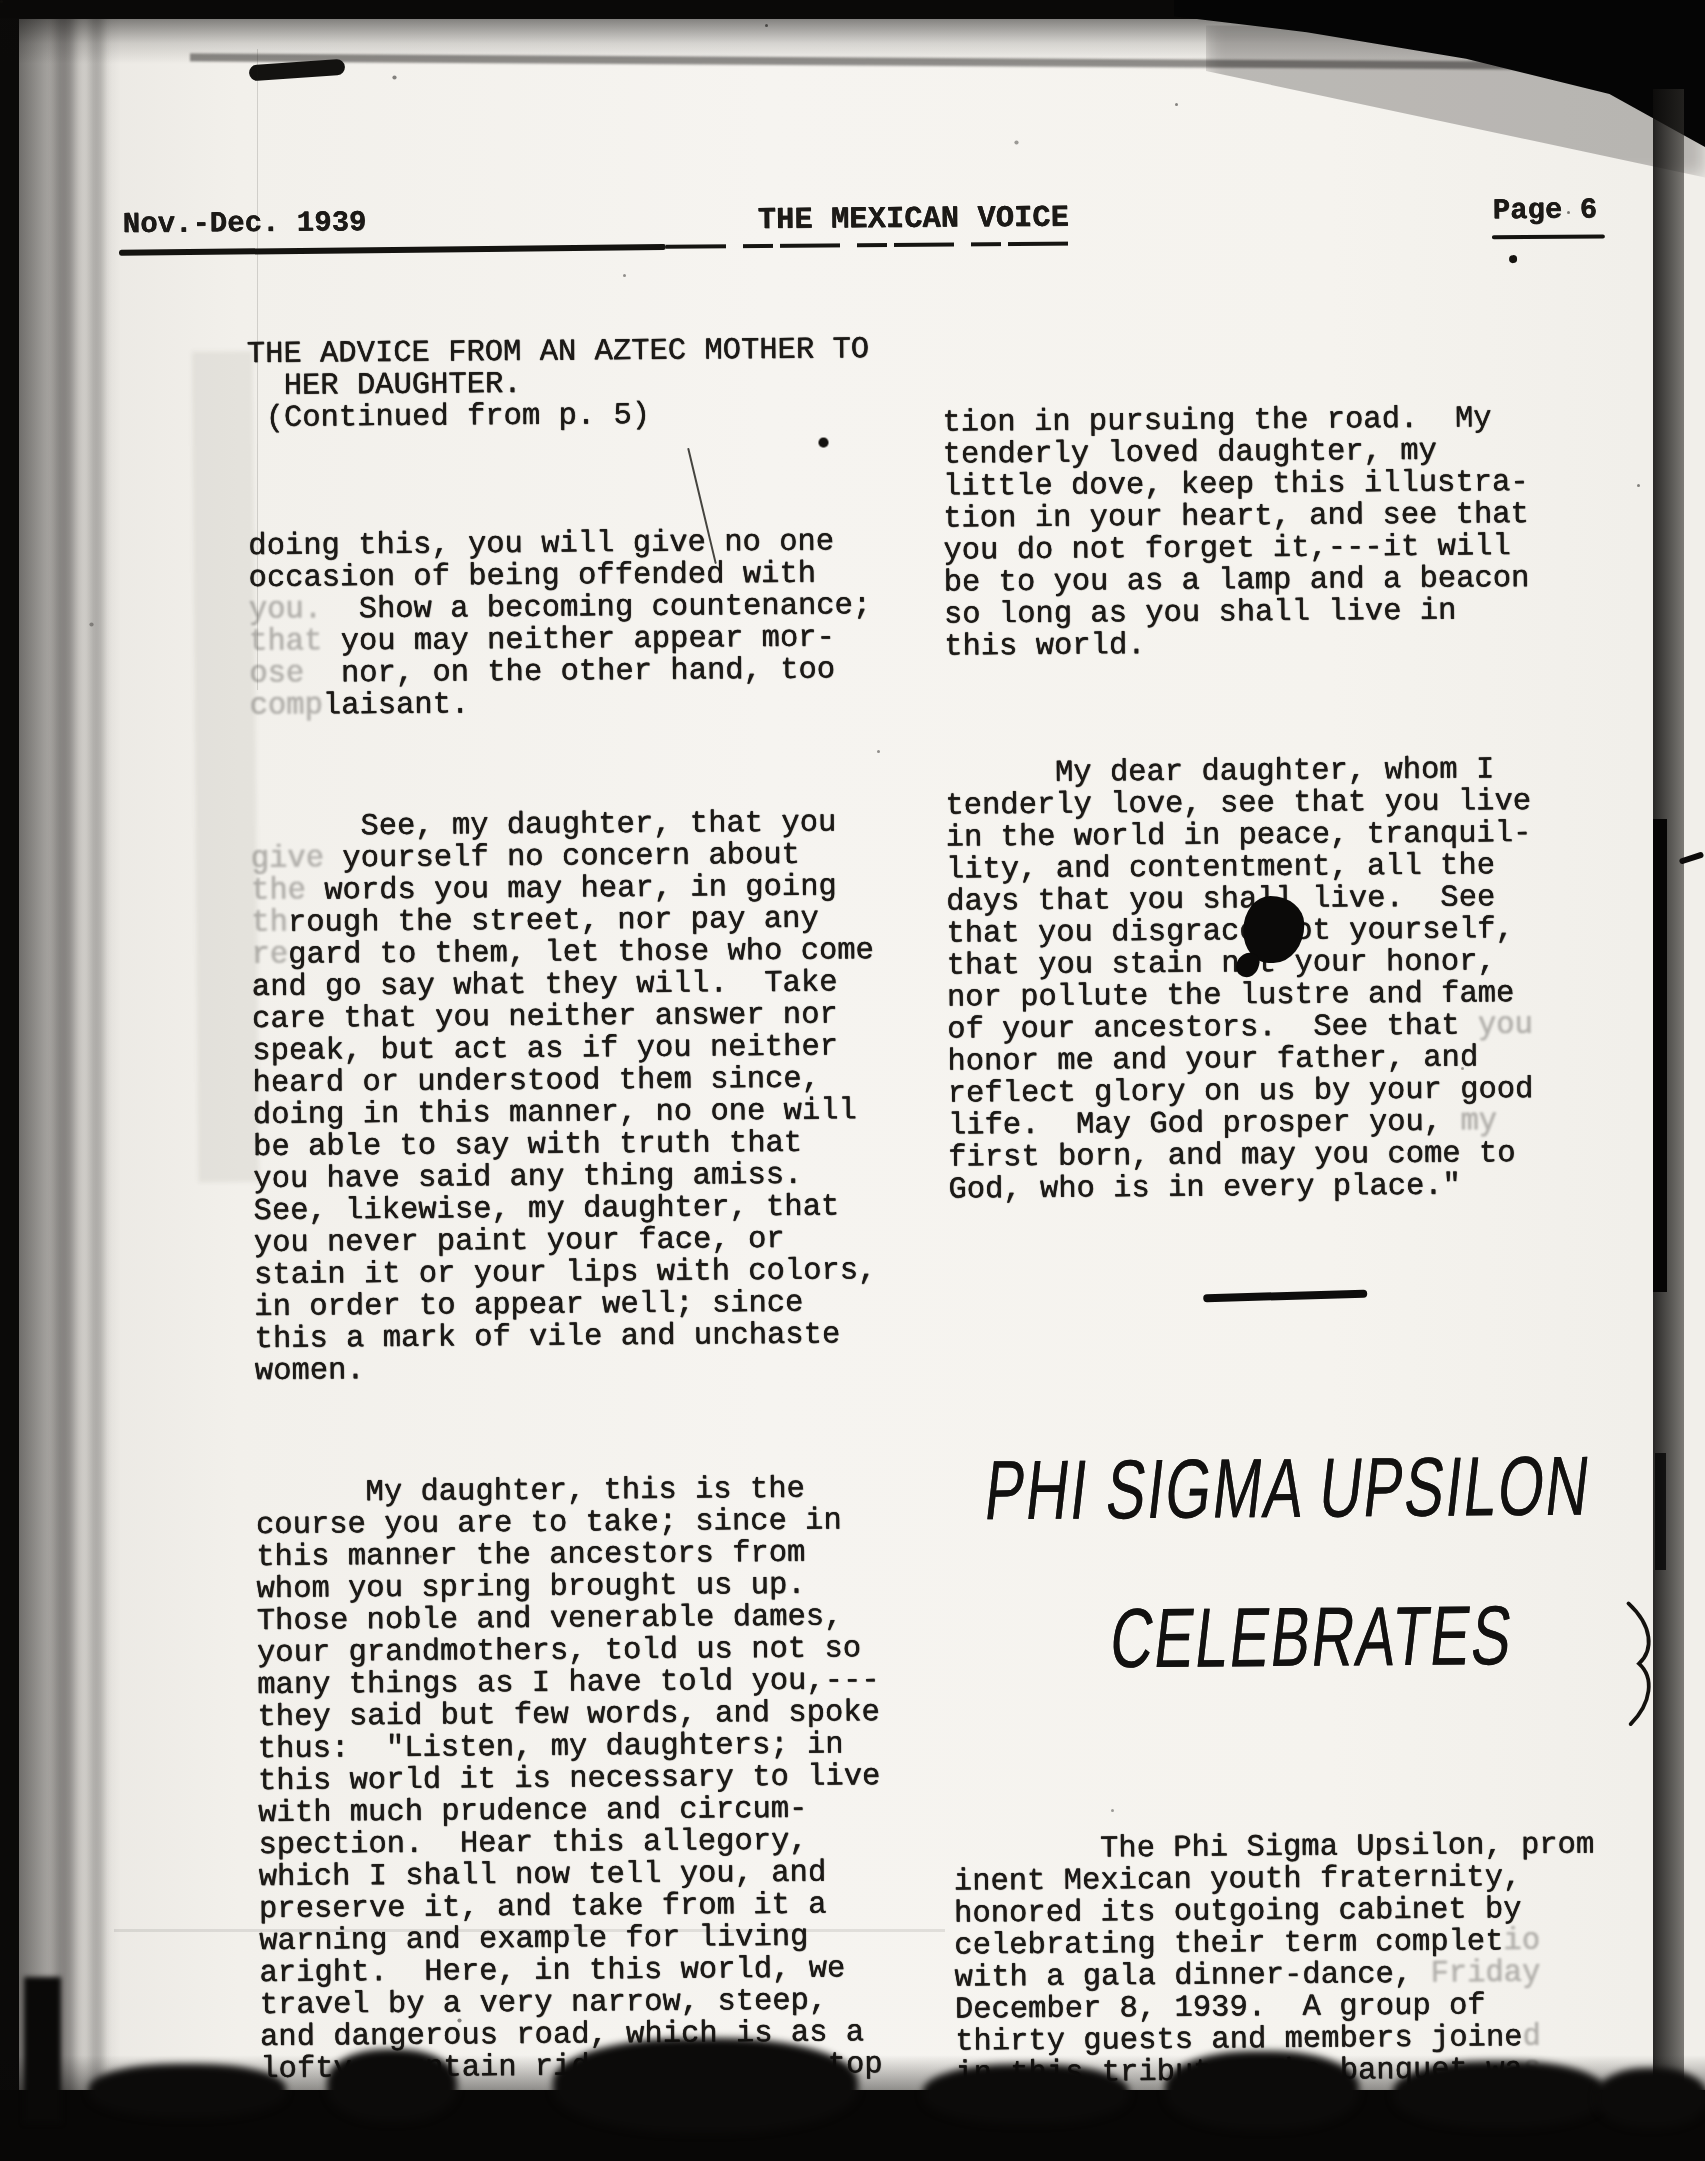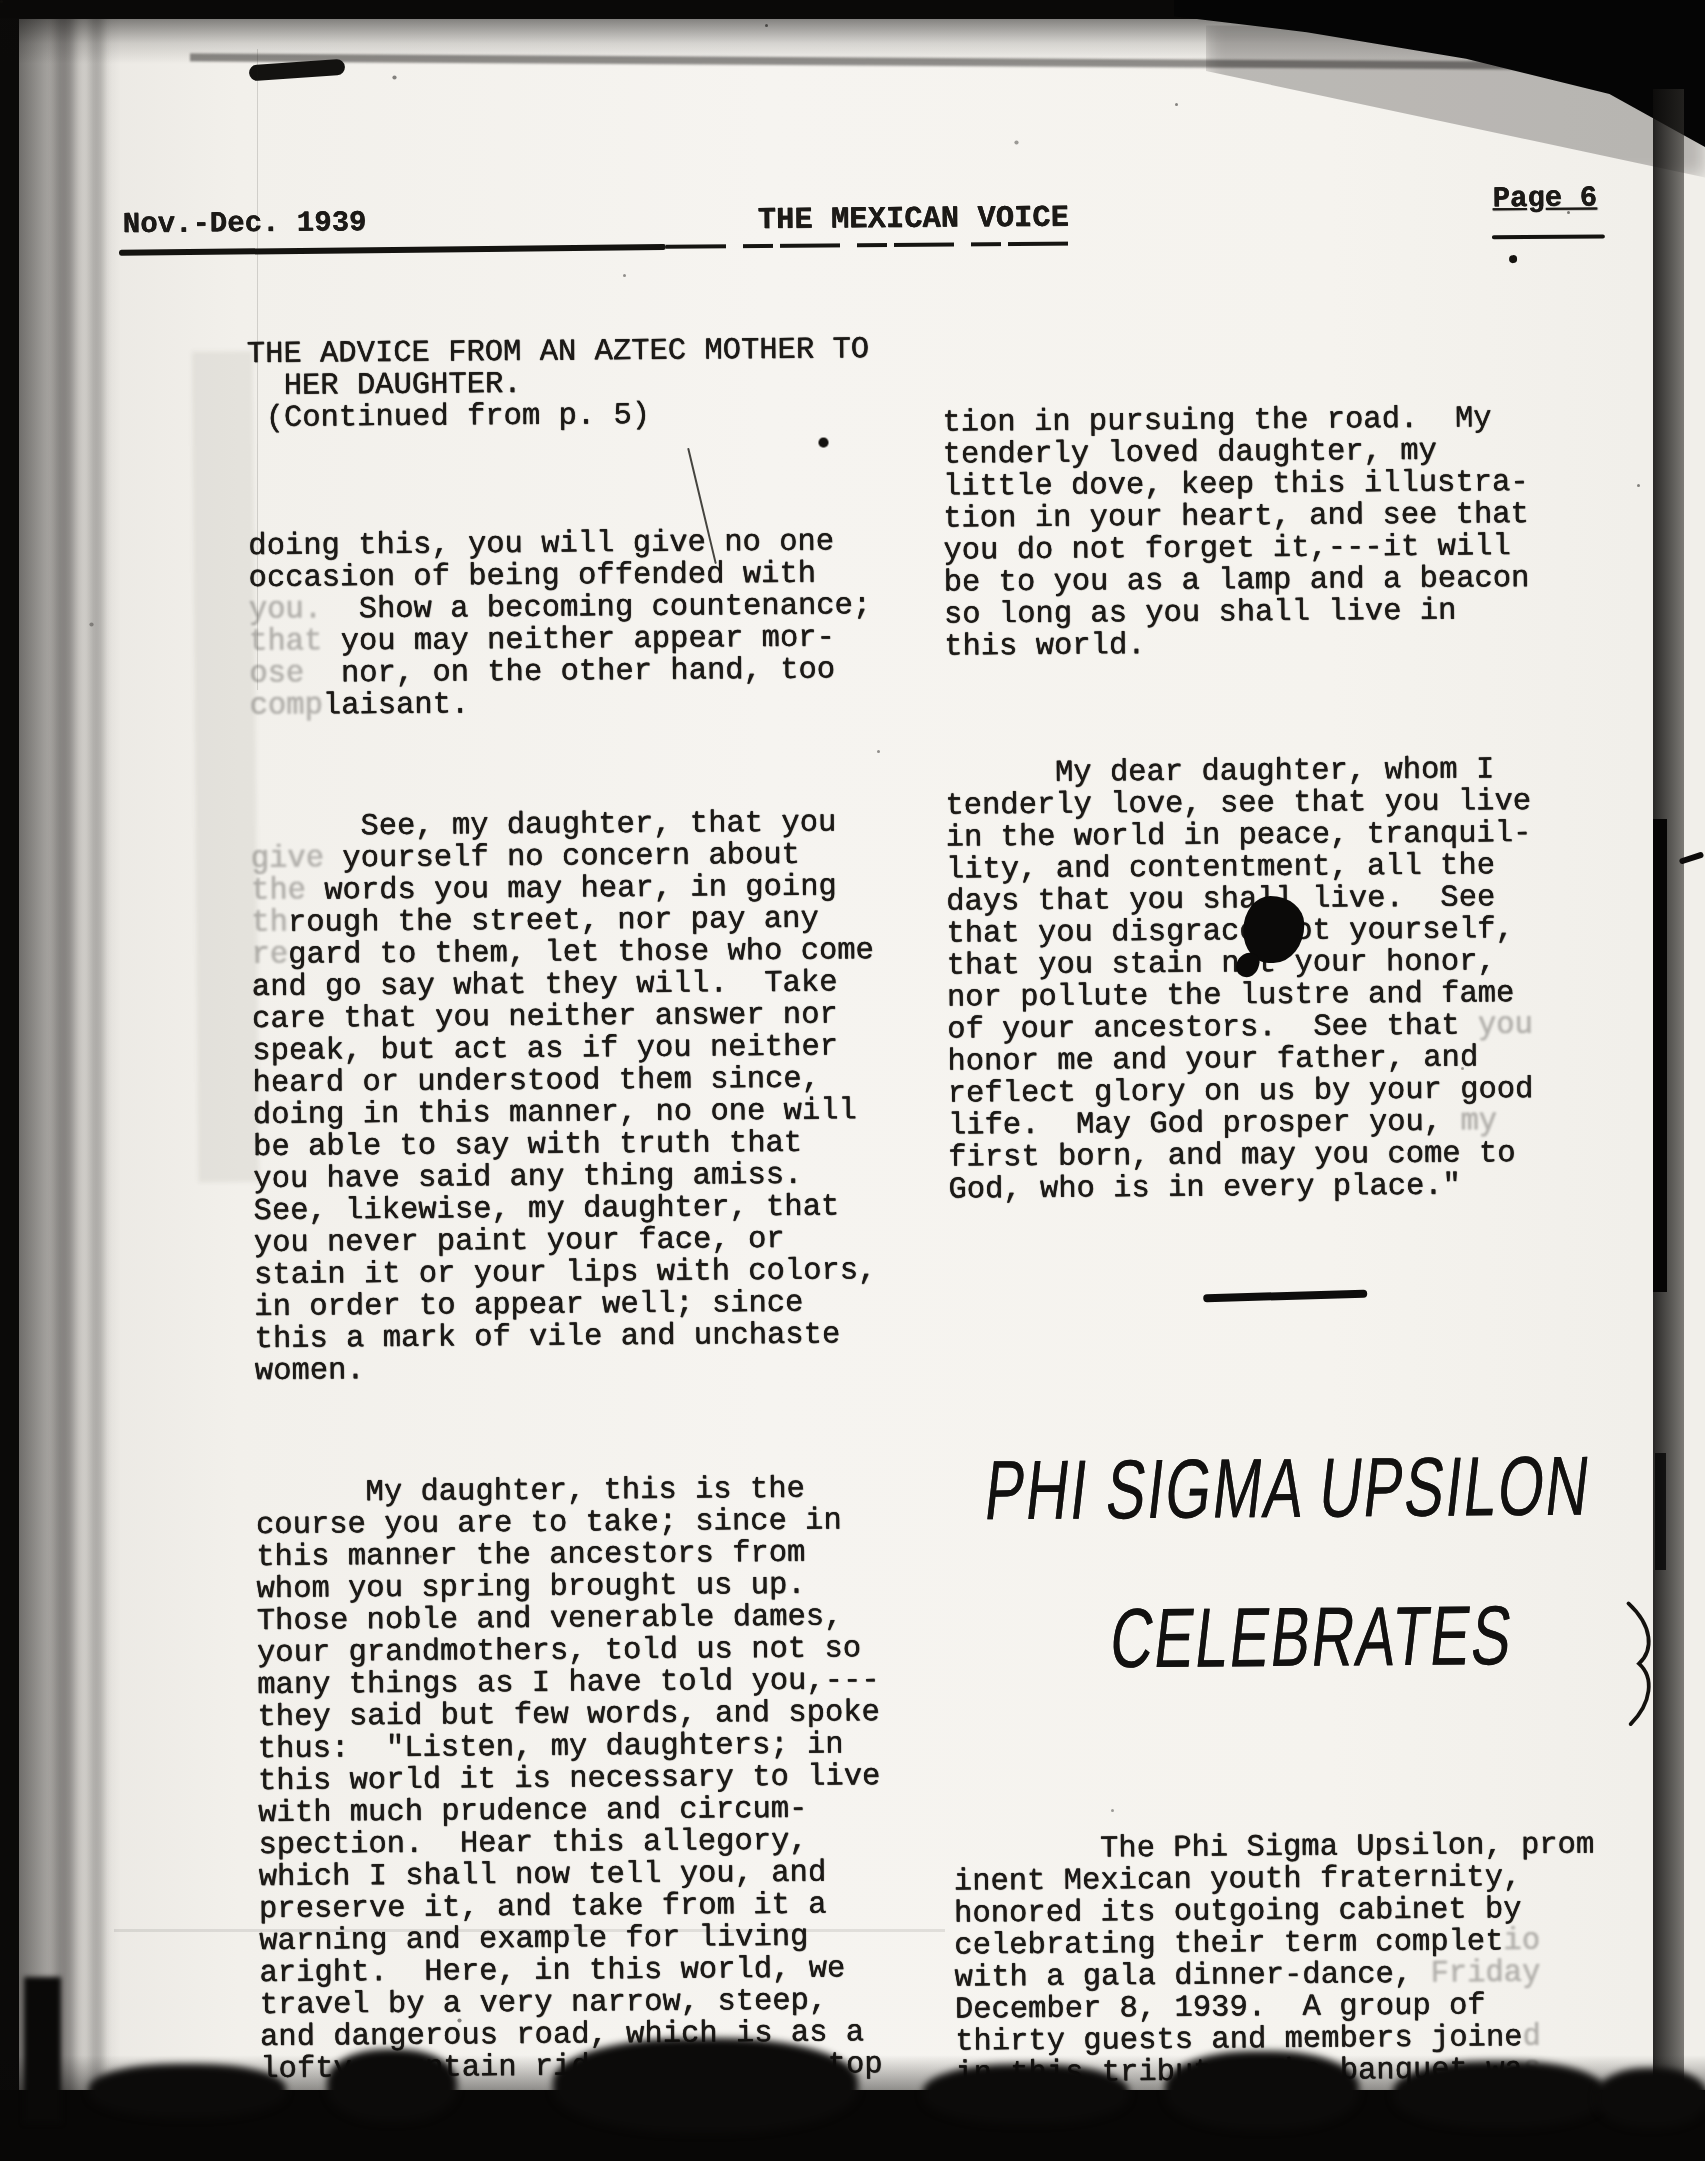--- a/index.html
+++ b/index.html
@@ -84,21 +84,21 @@
 </style>
 </head>
 <body>
 
 <div class="stage">
 
   <div class="content">
 
     <div class="hdr" style="left:121px;top:209px;">Nov.-Dec. 1939</div>
     <div class="hdr" style="left:756px;top:209px;font-size:30.5px;">THE MEXICAN VOICE</div>
-    <div class="hdr" style="left:1491px;top:194px;text-decoration:underline;">Page 6</div>
+    <div class="hdr" style="left:1491px;top:206px;">Page 6</div>
 
     <div class="rule" style="left:117px;top:250px;width:547px;height:5.7px;transform:rotate(-.15deg);"></div>
     <div class="rule-dash" style="left:664px;top:250px;width:416px;"></div>
     <div class="rule" style="left:1490px;top:247px;width:113px;height:4.4px;"></div>
 
     <div class="col tw" style="left:244px;top:276px;width:660px;">
       <div class="para"><div>THE ADVICE FROM AN AZTEC MOTHER TO</div><div>  HER DAUGHTER.</div><div> (Continued from p. 5)</div></div>
       <div class="para" style="margin-top:32px;"><div>doing this, you will give no one</div><div>occasion of being offended with</div><div><span class="ghost">you.</span>  Show a becoming countenance;</div><div><span class="ghost">that</span> you may neither appear mor-</div><div><span class="ghost">ose</span>  nor, on the other hand, too</div><div><span class="ghost">comp</span>laisant.</div></div>
       <div class="para" style="margin-top:25.4px;"><div>      See, my daughter, that you</div><div><span class="ghost">give</span> yourself no concern about</div><div><span class="ghost">the</span> words you may hear, in going</div><div><span class="ghost">th</span>rough the street, nor pay any</div><div><span class="ghost">re</span>gard to them, let those who come</div><div>and go say what they will.  Take</div><div>care that you neither answer nor</div><div>speak, but act as if you neither</div><div>heard or understood them since,</div><div>doing in this manner, no one will</div><div>be able to say with truth that</div><div>you have said any thing amiss.</div><div>See, likewise, my daughter, that</div><div>you never paint your face, or</div><div>stain it or your lips with colors,</div><div>in order to appear well; since</div><div>this a mark of vile and unchaste</div><div>women.</div></div>
       <div class="para" style="margin-top:25.4px;"><div>      My daughter, this is the</div><div>course you are to take; since in</div><div>this manner the ancestors from</div><div>whom you spring brought us up.</div><div>Those noble and venerable dames,</div><div>your grandmothers, told us not so</div><div>many things as I have told you,---</div><div>they said but few words, and spoke</div><div>thus:  "Listen, my daughters; in</div><div>this world it is necessary to live</div><div>with much prudence and circum-</div><div>spection.  Hear this allegory,</div><div>which I shall now tell you, and</div><div>preserve it, and take from it a</div><div>warning and example for living</div><div>aright.  Here, in this world, we</div><div>travel by a very narrow, steep,</div><div>and dangerous road, which is as a</div><div>lofty mountain ridge, on whose top</div><div>passes a narrow path; on either</div><div>side is a great gulf without bot-</div><div>tom; and if you deviate from the</div><div>path you will fall into it.  There</div></div>

